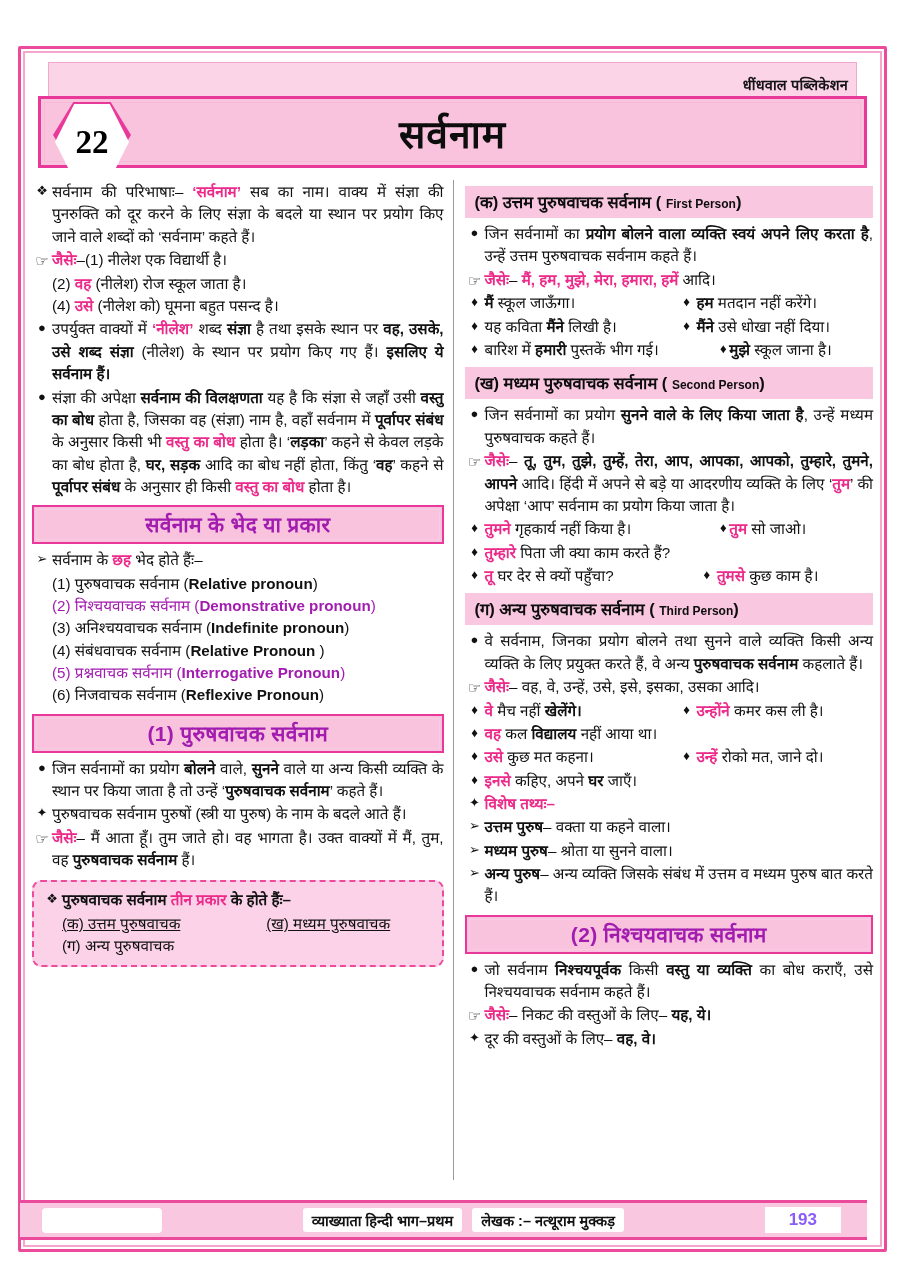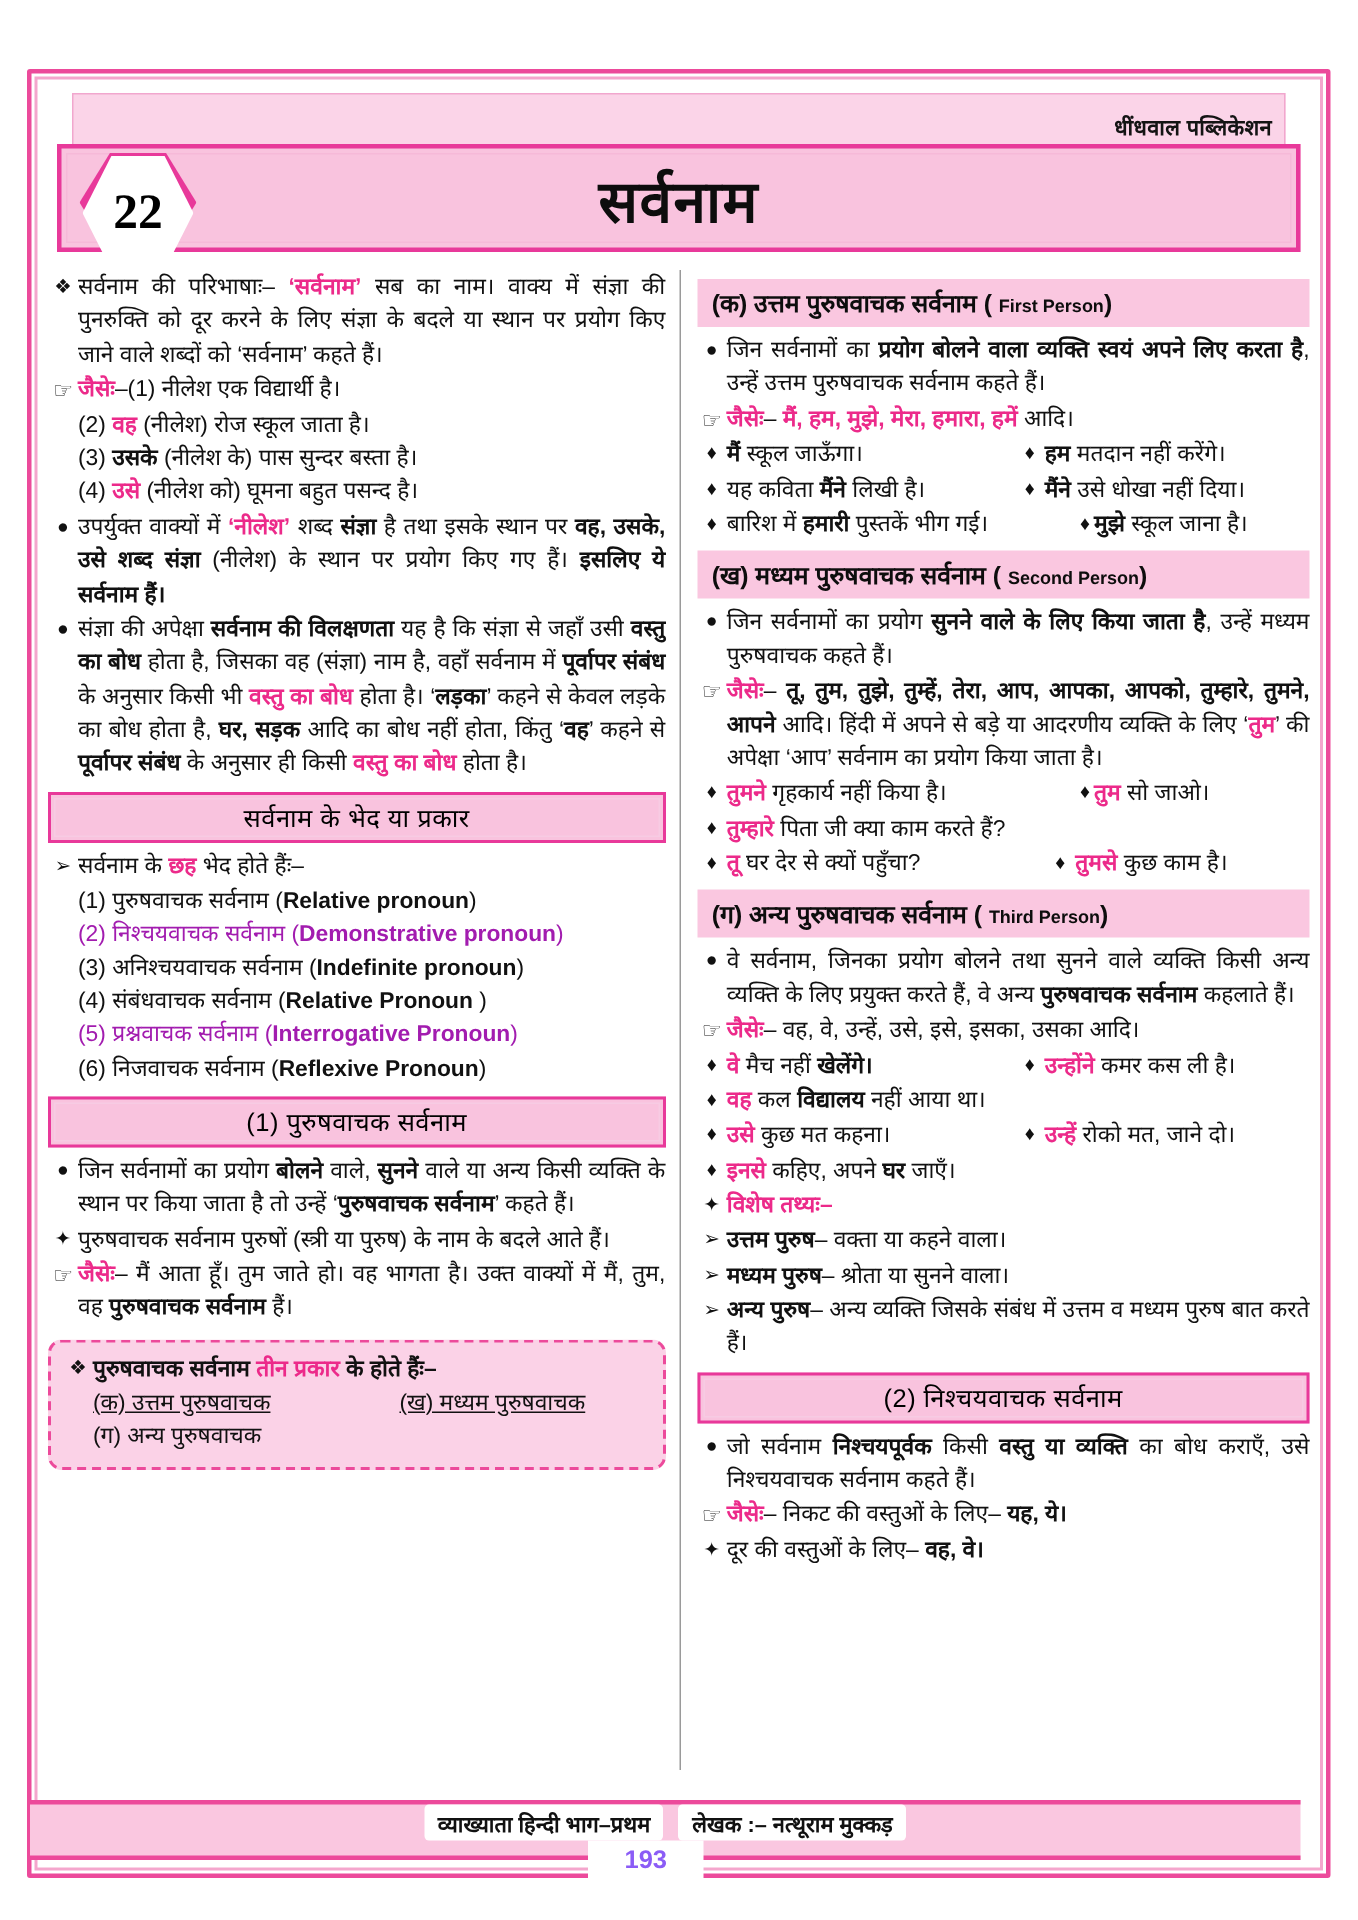--- a/index.html
+++ b/index.html
@@ -39,21 +39,21 @@
   .cols{position:absolute;left:32px;top:180px;right:32px;bottom:100px;display:flex;}
   .col{width:50%;box-sizing:border-box;}
   .col-left{padding-right:9px;}
   .col-right{padding-left:11px;border-left:1px solid #9a9a9a;}
 
   
   .sec-bar{background:#f9c3de;border:2px solid #e8399a;box-sizing:border-box;
      text-align:center;padding:3px 2px 4px;margin:7px 0 5px;position:relative;}
   .sec-bar .ib{position:absolute;left:2px;top:2px;right:2px;bottom:2px;
      border:1px solid #f7cbe3;pointer-events:none;}
-  .sec-bar span{font-size:17px;font-weight:normal;color:#000000;letter-spacing:.3px;position:relative;}
+  .sec-bar span{font-size:21px;font-weight:bold;color:#a21caf;letter-spacing:.3px;position:relative;}
 
   
   .sec-plain{background:#fac7e0;box-sizing:border-box;padding:4px 4px 5px 10px;
      margin:6px 0 5px;}
   .sec-plain span{font-size:16.5px;font-weight:bold;color:#0d0d0d;}
   .sec-plain span .en{font-family:"Liberation Sans",sans-serif;font-size:12px;}
 
   
   .dash-box{border:2px dashed #ec4a9b;background:#fbd2e7;border-radius:9px;
      padding:6px 8px 8px;margin-top:9px;}
@@ -72,21 +72,21 @@
   .p{color:#a21caf;}
   .pb{color:#ec2a8a;font-weight:bold;}
   .two{display:flex;}
   .two>div{flex:1 1 50%;text-decoration:underline;}
   .two>div.w55{flex:0 0 55%;}
   .two>div.w45{flex:0 0 45%;}
 
   
   .footer{position:absolute;left:20px;right:38px;bottom:40px;height:40px;
      background:#fac7e0;border-top:3px solid #ec4a9b;border-bottom:3px solid #ec4a9b;
-     box-sizing:border-box;display:flex;align-items:center;flex-direction:column;}
+     box-sizing:border-box;display:flex;align-items:center;}
   .f-blank{width:120px;height:25px;background:#fff;border-radius:4px;margin-left:22px;}
   .f-mid{flex:1;display:flex;justify-content:center;gap:10px;}
   .f-chip{background:#fff;border-radius:3px;padding:2px 9px;font-size:14.5px;
      font-weight:bold;color:#111;}
   .f-page{background:#fff;border-radius:0;padding:3px 24px;font-size:17px;
      font-weight:bold;color:#8b5cf6;margin-right:26px;}
 </style>
 </head>
 <body>
 
@@ -115,21 +115,20 @@
         <div class="tx">सर्वनाम की परिभाषाः– <span class="pb">‘सर्वनाम’</span> सब का नाम। वाक्य में संज्ञा की पुनरुक्ति को दूर करने के लिए संज्ञा के बदले या स्थान पर प्रयोग किए जाने वाले शब्दों को ‘सर्वनाम’ कहते हैं।</div>
       </div>
 
       <div class="row">
         <div class="mk hand">☞</div>
         <div class="tx nj"><span class="pb">जैसेः</span>–(1) नीलेश एक विद्यार्थी है।</div>
       </div>
 
       <div>
         <div class="tx nj indent">(2) <span class="pb">वह</span> (नीलेश) रोज स्कूल जाता है।</div>
-        <div class="tx nj indent">(3) <b>उसके</b> (नीलेश के) पास सुन्दर बस्ता है।</div>
         <div class="tx nj indent">(4) <span class="pb">उसे</span> (नीलेश को) घूमना बहुत पसन्द है।</div>
       </div>
 
       <div class="row">
         <div class="mk">●</div>
         <div class="tx">उपर्युक्त वाक्यों में <span class="pb">‘नीलेश’</span> शब्द <b>संज्ञा</b> है तथा इसके स्थान पर <b>वह, उसके, उसे शब्द संज्ञा</b> (नीलेश) के स्थान पर प्रयोग किए गए हैं। <b>इसलिए ये सर्वनाम हैं।</b></div>
       </div>
 
       <div class="row">
         <div class="mk">●</div>

